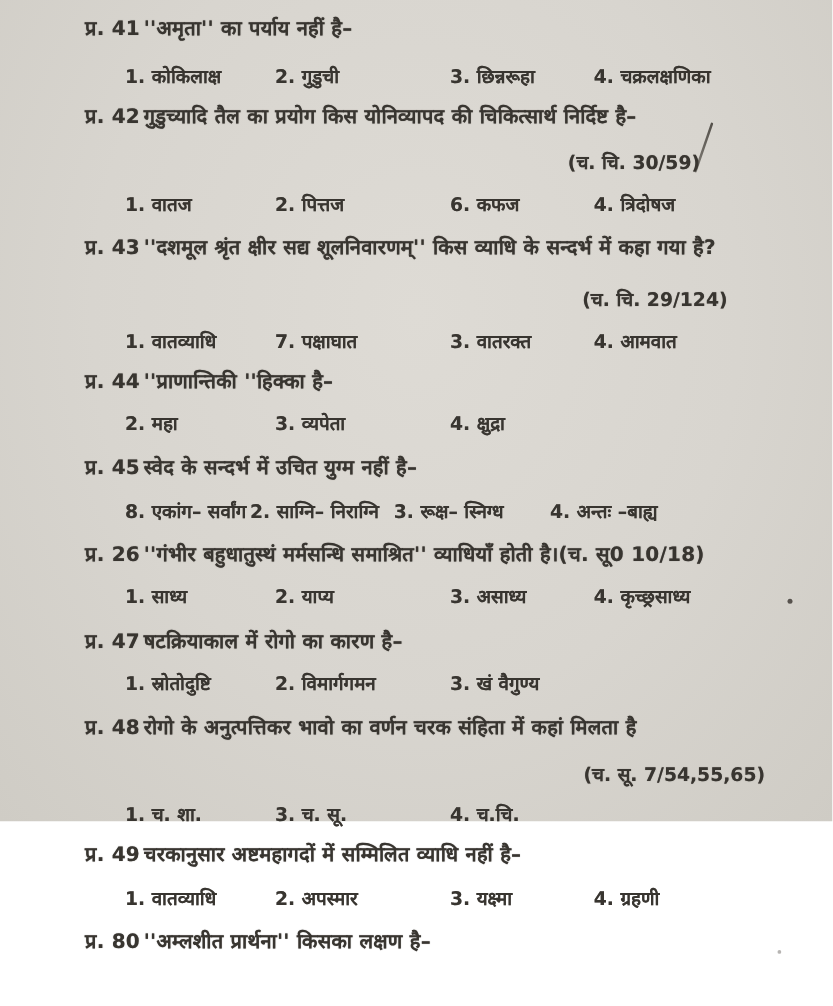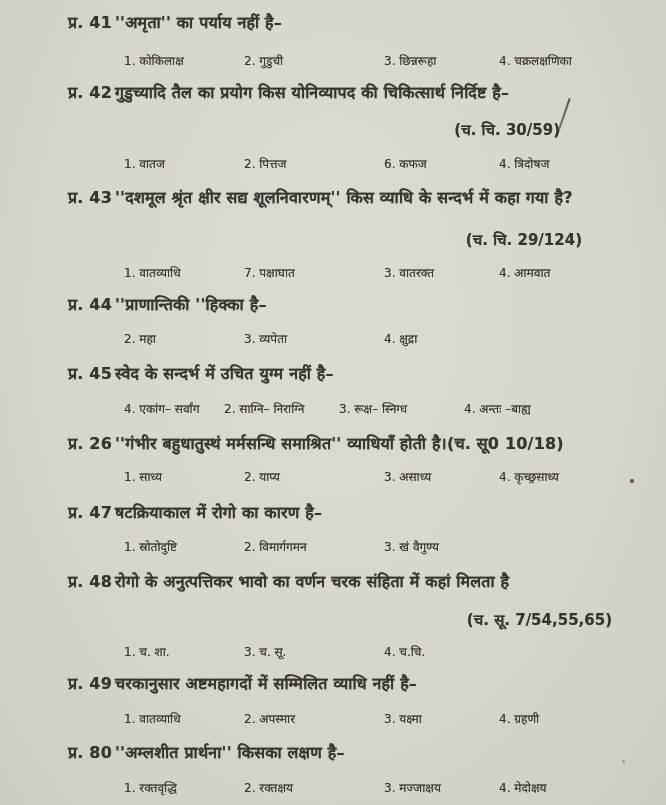--- a/index.html
+++ b/index.html
@@ -8,21 +8,21 @@
   }
   body {
     width: 666px;
     height: 805px;
     font-family: "DejaVu Sans", sans-serif;
     overflow: hidden;
   }
   .page {
     position: relative;
     width: 666px;
-    height: 805px;
+    height: 657px;
     background: radial-gradient(ellipse at 50% 38%, #dedbd5 0%, #d8d5cf 55%, #cfccc5 100%);
     color: #383530;
   }
   .line {
     position: absolute;
     left: 68px;
     right: 0;
     white-space: nowrap;
     line-height: 22px;
   }
@@ -34,25 +34,25 @@
   }
   .q-num {
     display: inline-block;
     width: 44px;
     margin-right: 3px;
   }
   .q-text {
     display: inline-block;
   }
   .opts {
-    left: 124px;
+    left: 100px;
     display: grid;
     grid-template-columns: 120px 140px 115px auto;
-    font-size: 12px;
-    font-weight: 400;
+    font-size: 15px;
+    font-weight: 700;
     text-shadow: 0 0 0.5px rgba(55,50,45,0.5);
   }
   .opts-tight {
     grid-template-columns: 100px 115px 125px auto;
   }
   .opt { white-space: nowrap; }
   .ref {
     left: auto;
     font-size: 15px;
     font-weight: 700;
@@ -116,21 +116,21 @@
   <div class="line opts" style="top:328px">
     <span class="opt">2. महा</span>
     <span class="opt">3. व्यपेता</span>
     <span class="opt">4. क्षुद्रा</span>
   </div>
 
   <div class="line q-line" style="top:363px">
     <span class="q-num">प्र. 45</span><span class="q-text">स्वेद के सन्दर्भ में उचित युग्म नहीं है–</span>
   </div>
   <div class="line opts opts-tight" style="top:398px">
-    <span class="opt">4. एकांग– सर्वांग</span>
+    <span class="opt">8. एकांग– सर्वांग</span>
     <span class="opt">2. साग्नि– निराग्नि</span>
     <span class="opt">3. रूक्ष– स्निग्ध</span>
     <span class="opt">4. अन्तः –बाह्य</span>
   </div>
 
   <div class="line q-line" style="top:433px">
     <span class="q-num">प्र. 26</span><span class="q-text">''गंभीर बहुधातुस्थं मर्मसन्धि समाश्रित'' व्याधियाँ होती है।(च. सू0 10/18)</span>
   </div>
   <div class="line opts" style="top:466px">
     <span class="opt">1. साध्य</span>
@@ -165,21 +165,15 @@
   <div class="line opts" style="top:708px">
     <span class="opt">1. वातव्याधि</span>
     <span class="opt">2. अपस्मार</span>
     <span class="opt">3. यक्ष्मा</span>
     <span class="opt">4. ग्रहणी</span>
   </div>
 
   <div class="line q-line" style="top:742px">
     <span class="q-num">प्र. 80</span><span class="q-text">''अम्लशीत प्रार्थना'' किसका लक्षण है–</span>
   </div>
-  <div class="line opts" style="top:777px">
-    <span class="opt">1. रक्तवृद्धि</span>
-    <span class="opt">2. रक्तक्षय</span>
-    <span class="opt">3. मज्जाक्षय</span>
-    <span class="opt">4. मेदोक्षय</span>
-  </div>
   <div class="ink-speck" style="left:622px; top:760px; width:3px; height:3px; opacity:0.45"></div>
 
 </div>
 
 </body></html>

